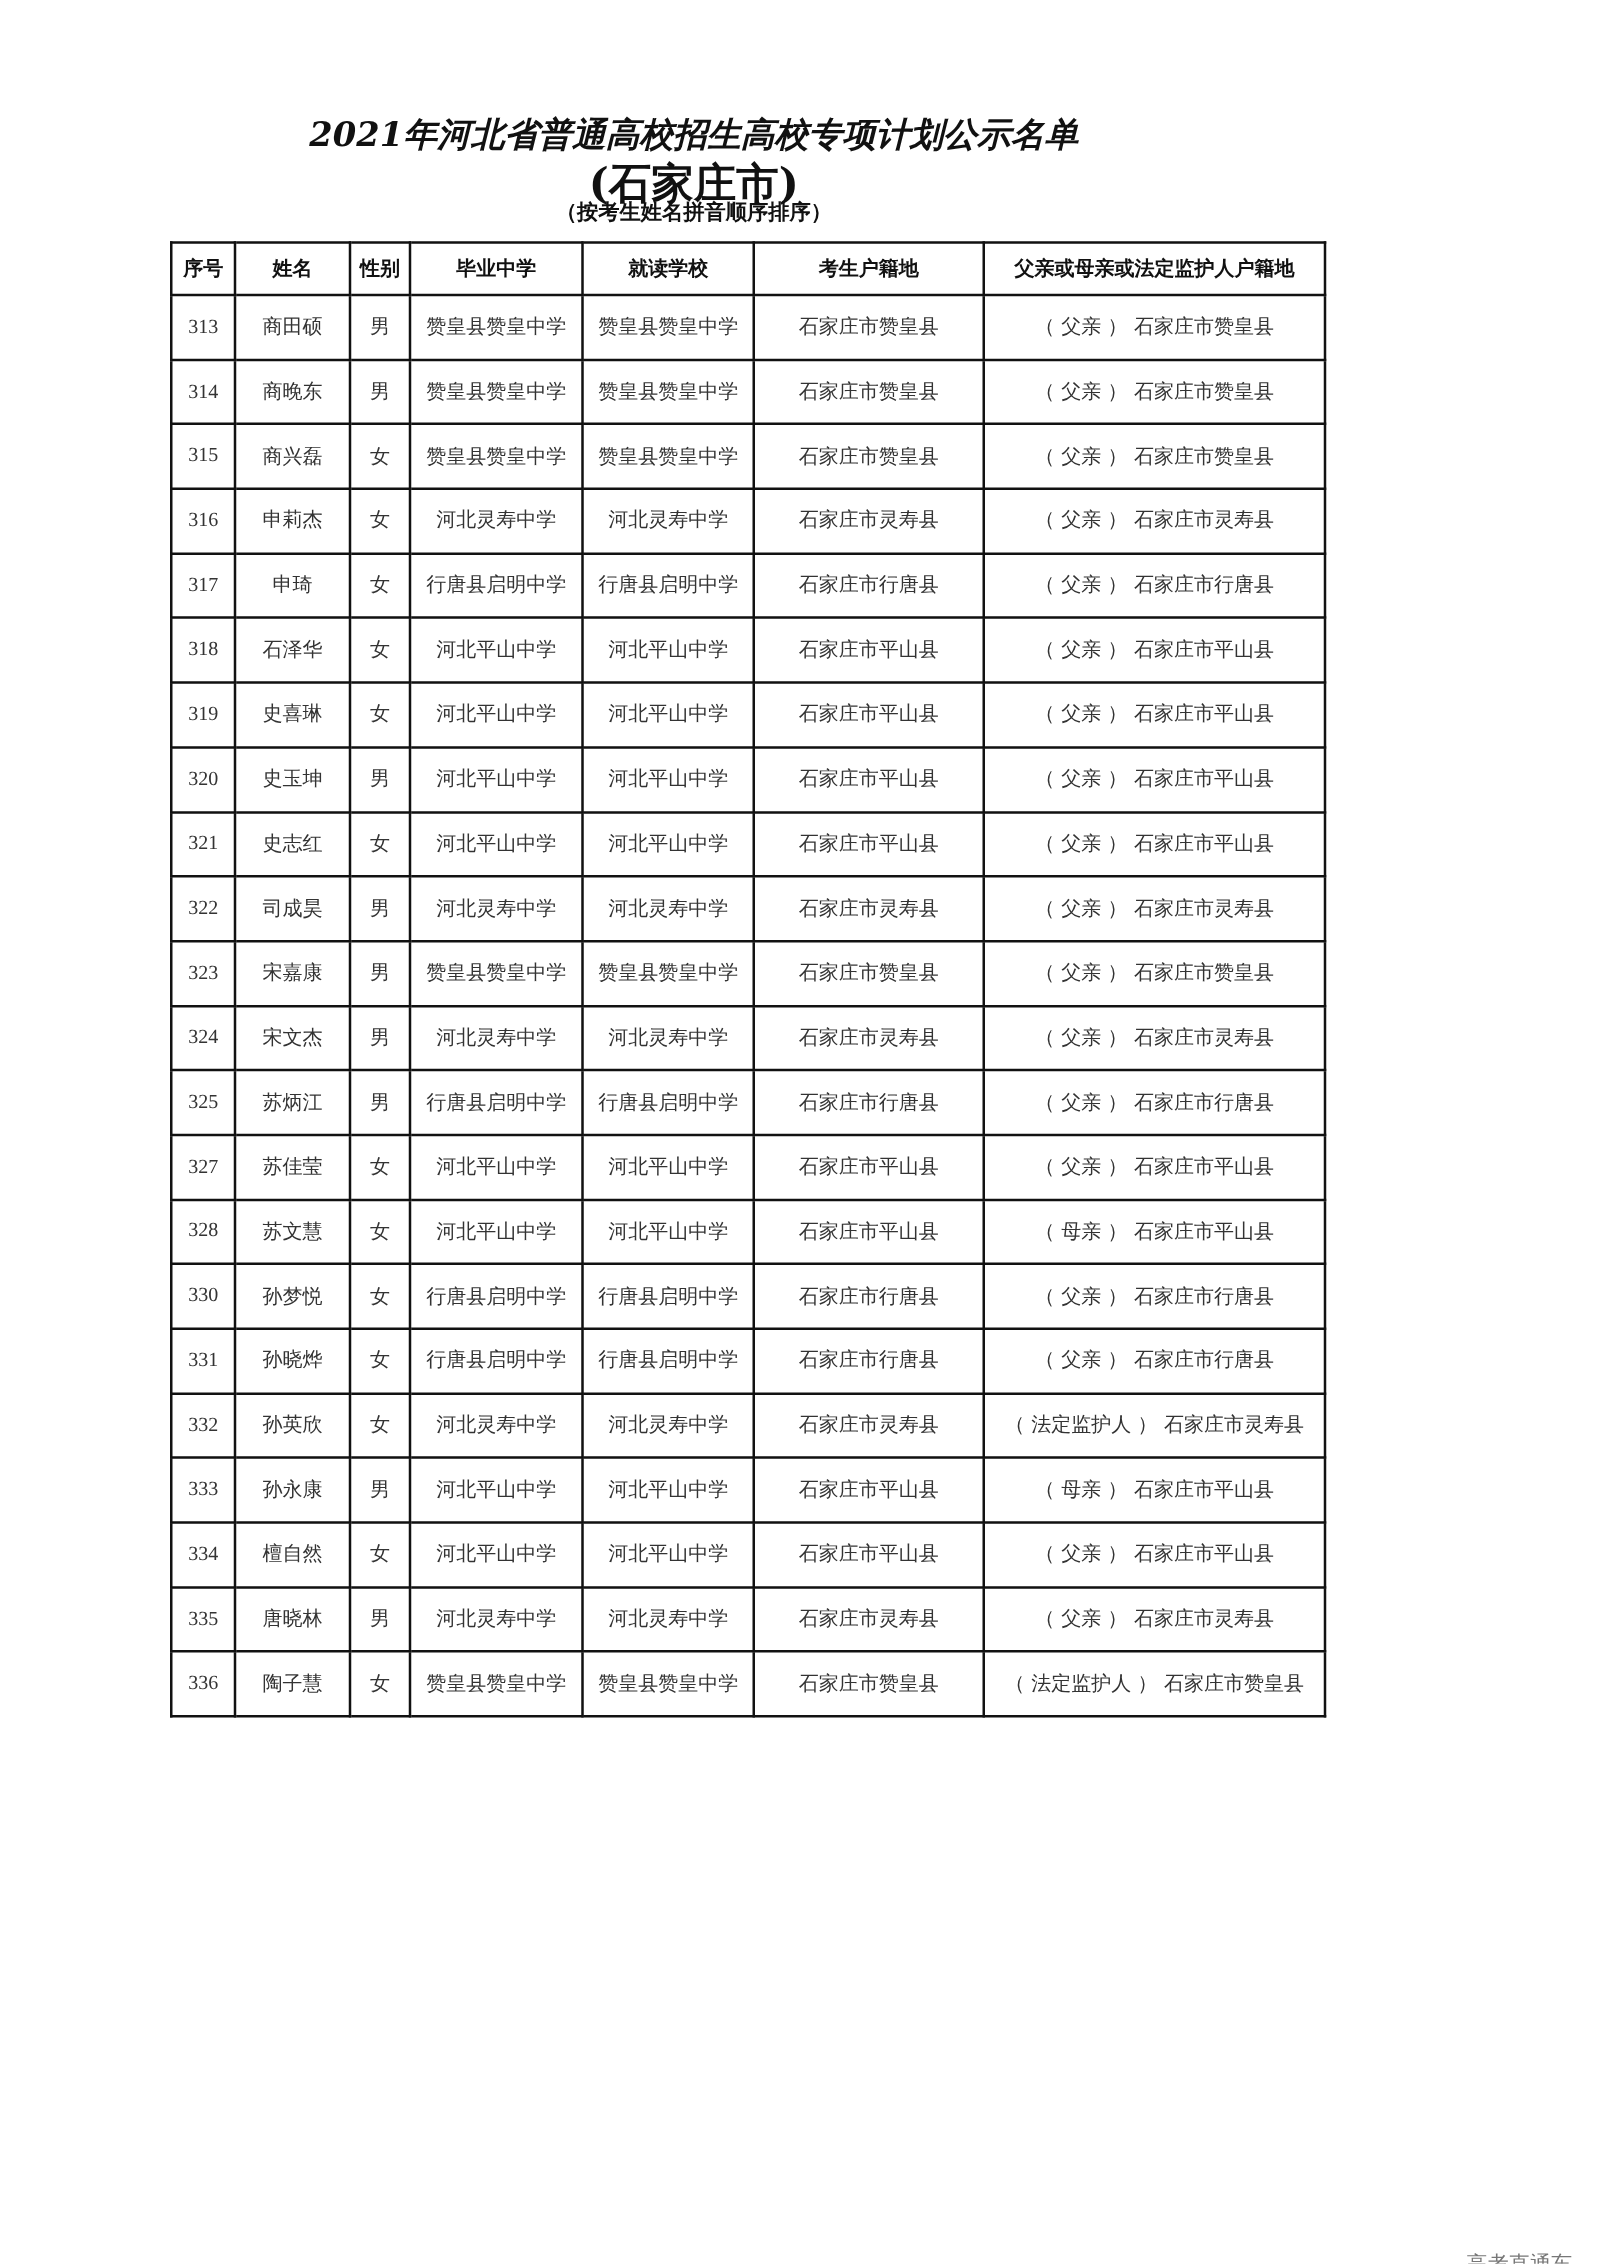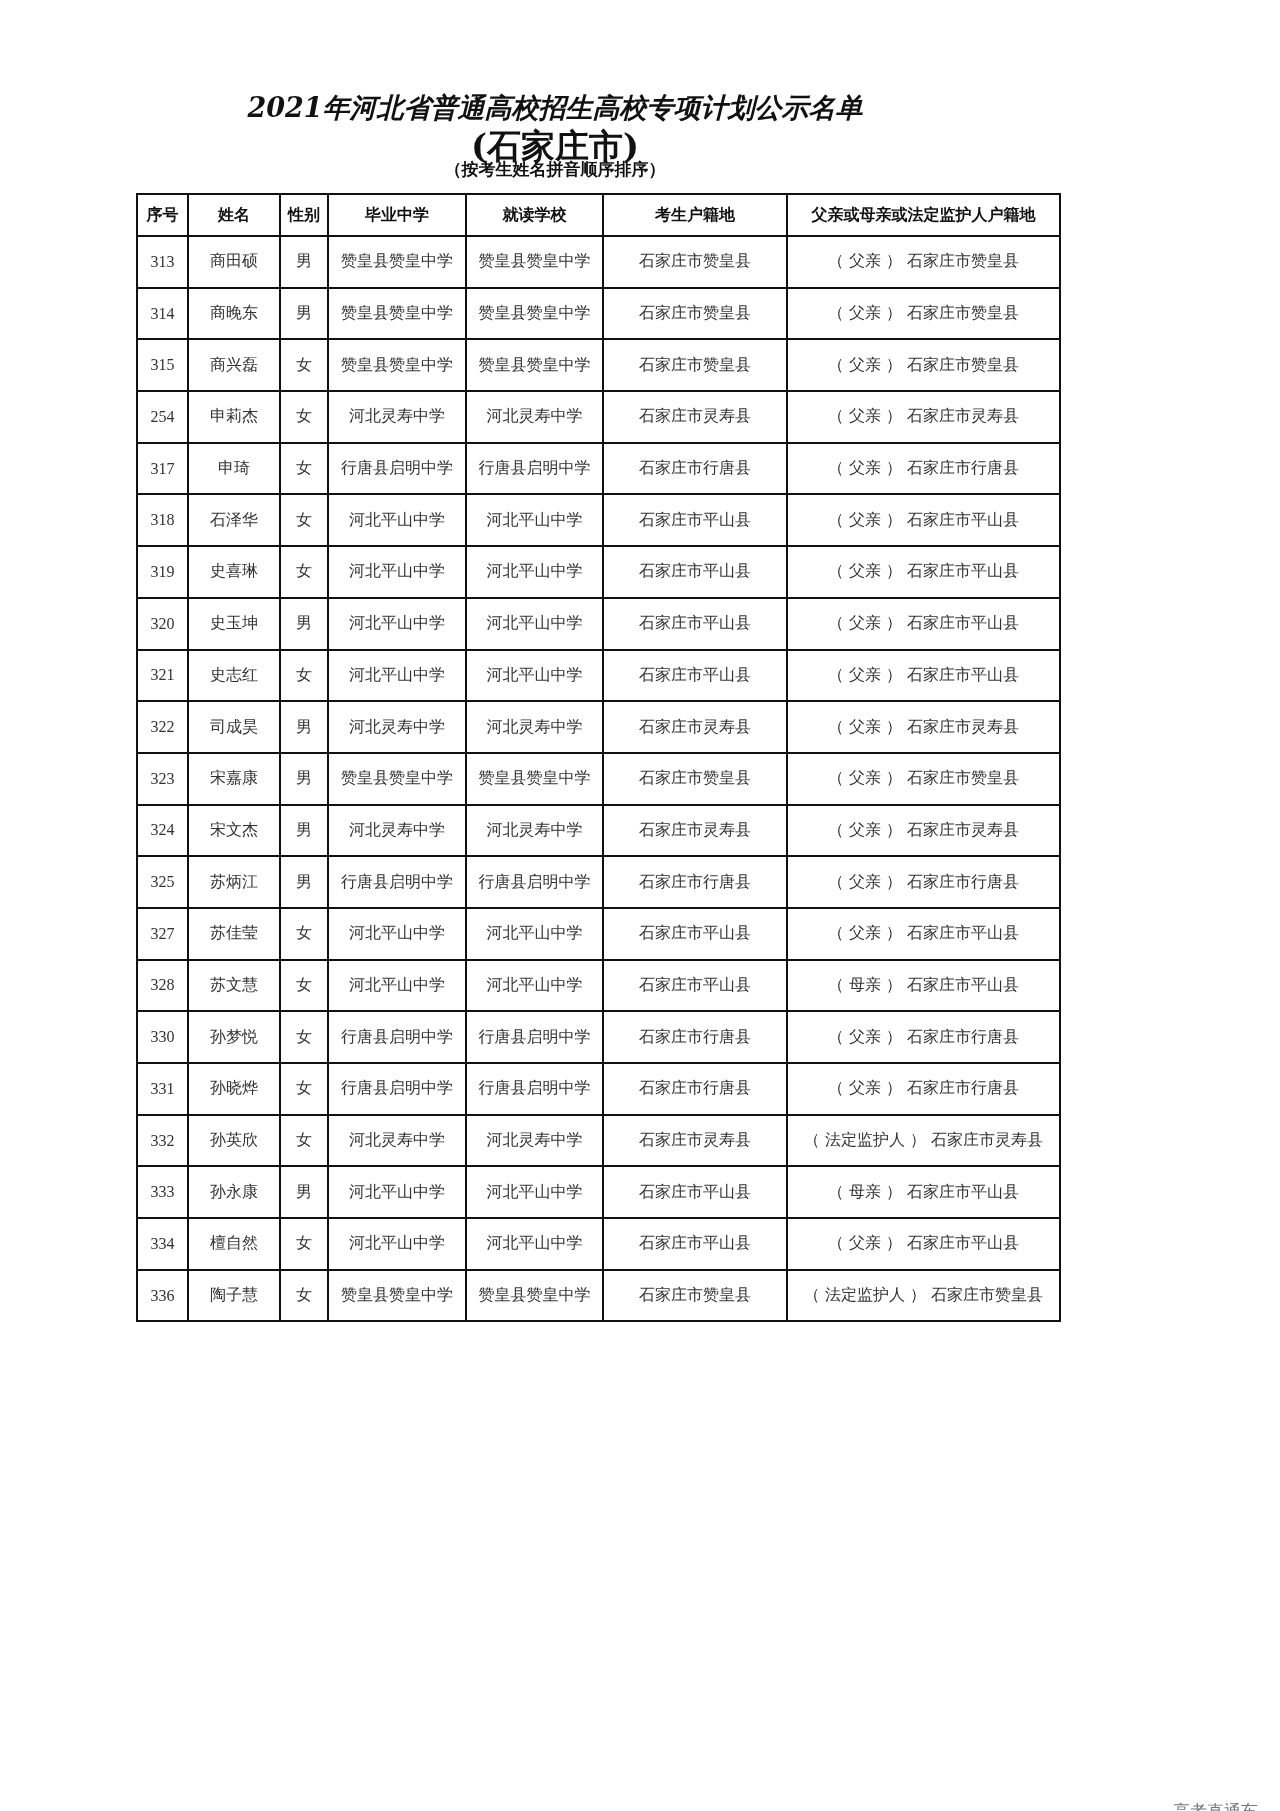--- a/index.html
+++ b/index.html
@@ -70,21 +70,21 @@
       <tr>
         <td class="num">315</td>
         <td>商兴磊</td>
         <td>女</td>
         <td>赞皇县赞皇中学</td>
         <td>赞皇县赞皇中学</td>
         <td>石家庄市赞皇县</td>
         <td>（ 父亲 ） 石家庄市赞皇县</td>
       </tr>
       <tr>
-        <td class="num">254</td>
+        <td class="num">316</td>
         <td>申莉杰</td>
         <td>女</td>
         <td>河北灵寿中学</td>
         <td>河北灵寿中学</td>
         <td>石家庄市灵寿县</td>
         <td>（ 父亲 ） 石家庄市灵寿县</td>
       </tr>
       <tr>
         <td class="num">317</td>
         <td>申琦</td>
@@ -223,20 +223,29 @@
       <tr>
         <td class="num">334</td>
         <td>檀自然</td>
         <td>女</td>
         <td>河北平山中学</td>
         <td>河北平山中学</td>
         <td>石家庄市平山县</td>
         <td>（ 父亲 ） 石家庄市平山县</td>
       </tr>
       <tr>
+        <td class="num">335</td>
+        <td>唐晓林</td>
+        <td>男</td>
+        <td>河北灵寿中学</td>
+        <td>河北灵寿中学</td>
+        <td>石家庄市灵寿县</td>
+        <td>（ 父亲 ） 石家庄市灵寿县</td>
+      </tr>
+      <tr>
         <td class="num">336</td>
         <td>陶子慧</td>
         <td>女</td>
         <td>赞皇县赞皇中学</td>
         <td>赞皇县赞皇中学</td>
         <td>石家庄市赞皇县</td>
         <td>（ 法定监护人 ） 石家庄市赞皇县</td>
       </tr>
     </tbody>
 </table>

